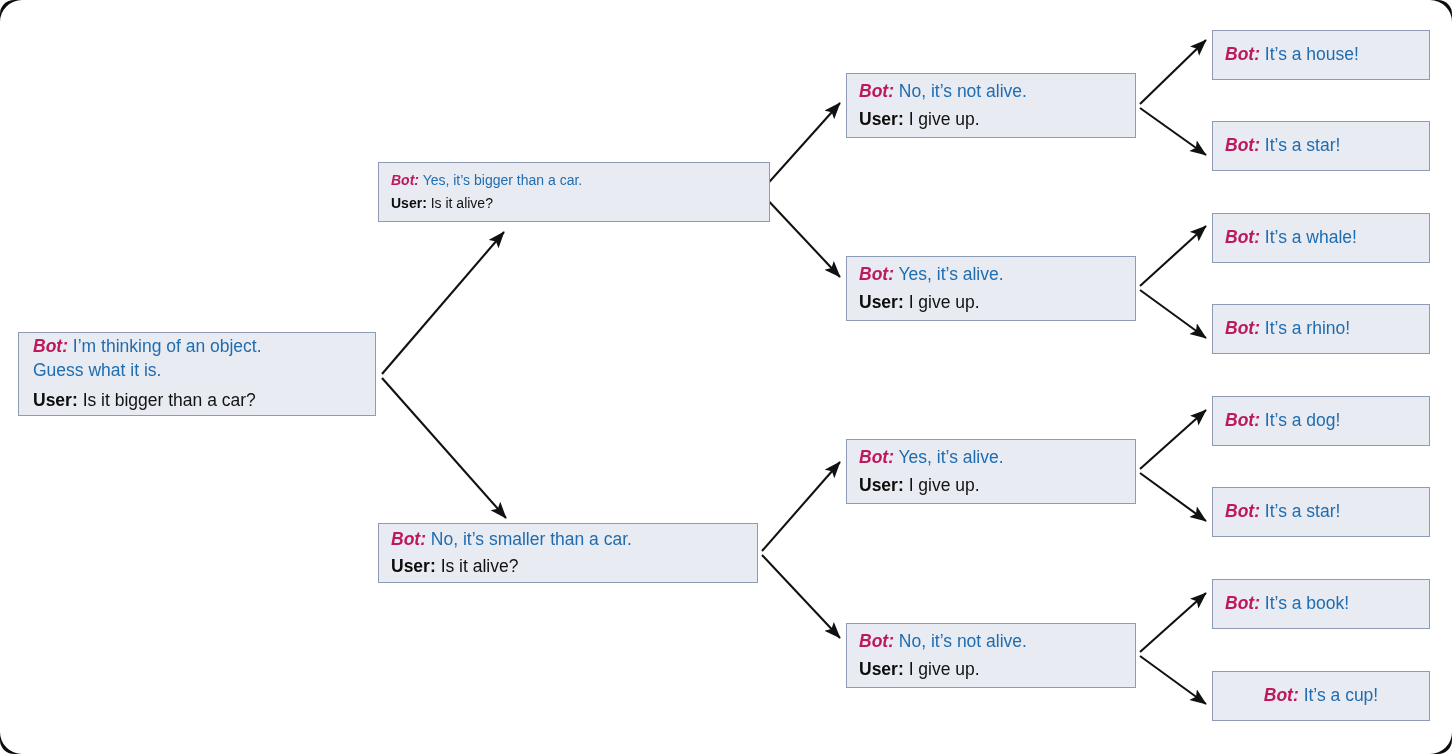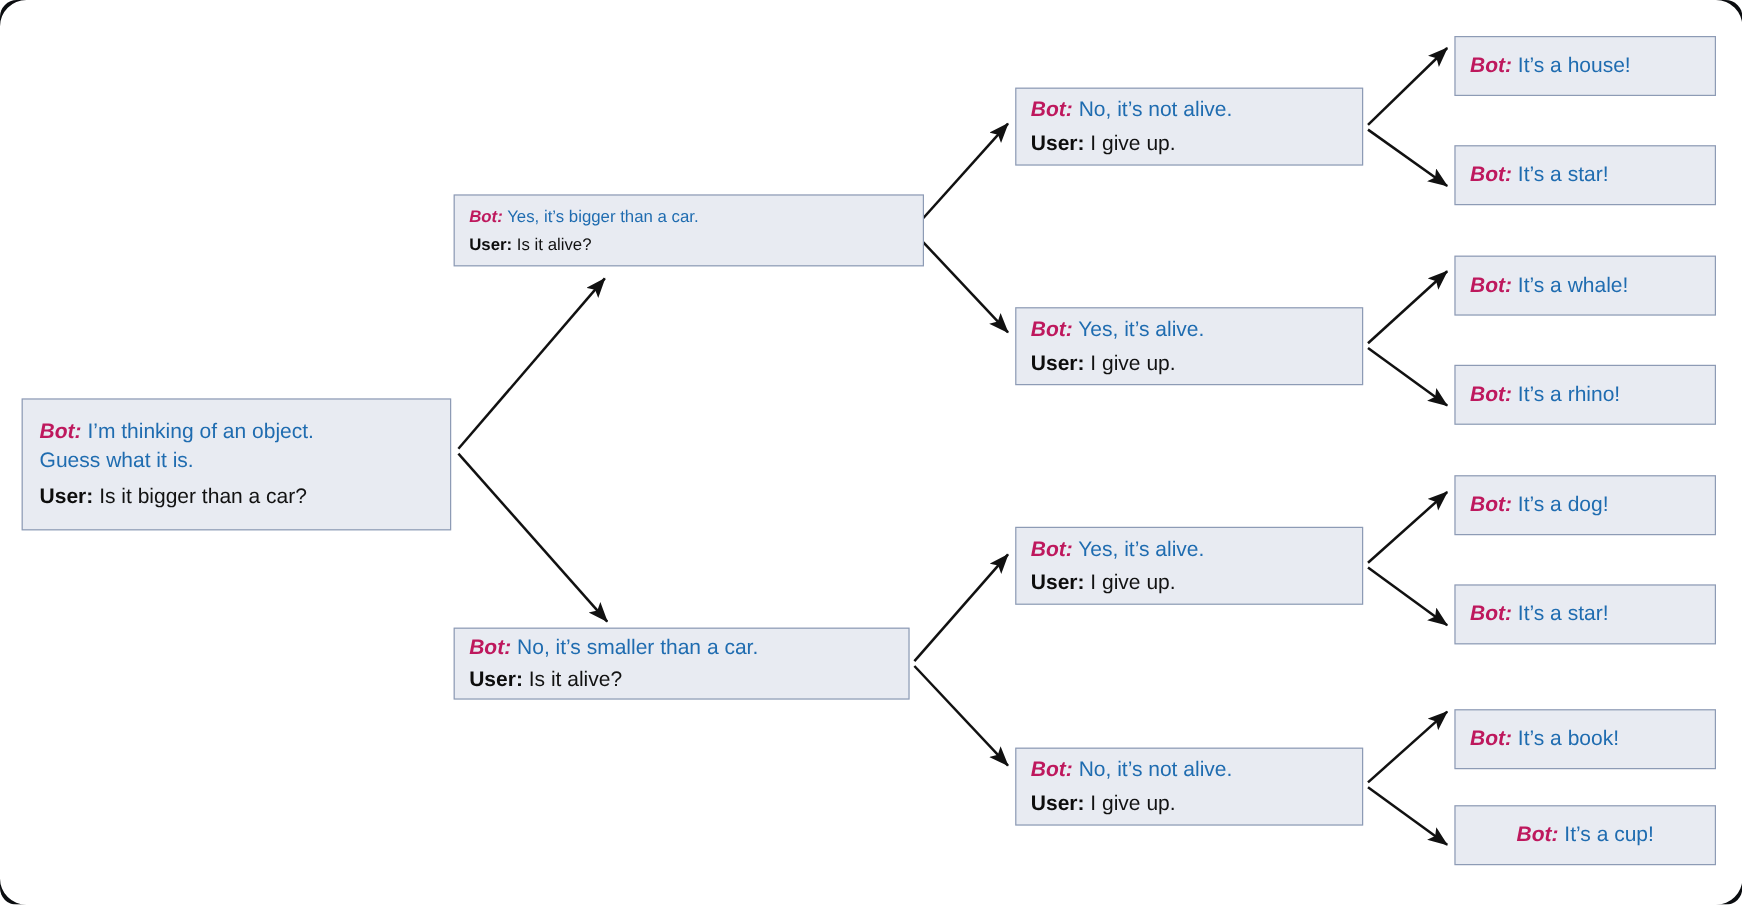--- a/index.html
+++ b/index.html
@@ -57,21 +57,21 @@
     color: #1f6cb0;
   }
   .spk-user {
     font-weight: bold;
     color: #0d0d0d;
   }
   .txt-user {
     color: #121212;
   }
   
-  .root    { left: 18px;   top: 332px; width: 358px; height: 110px;  padding: 0 14px; font-size: 17.5px; }
+  .root    { left: 18px;   top: 332px; width: 358px; height: 84px;  padding: 0 14px; font-size: 17.5px; }
   .lvl2    { left: 378px;  top: 162px; width: 392px; height: 60px;  padding: 0 12px; font-size: 14px; }
   .lvl2b   { left: 378px;  top: 523px; width: 380px; height: 60px;  padding: 0 12px; font-size: 17.5px; }
   .lvl3    { left: 846px;  top: 73px;  width: 290px; height: 65px;  padding: 16px 12px; font-size: 17.5px; }
   .leaf    { left: 1212px; top: 30px;  width: 218px; height: 50px;  padding: 0 12px; font-size: 17.5px; }
   .tight .line { line-height: 1.35; }
 </style>
 </head>
 <body>
 
 <div id="canvas">
@@ -154,21 +154,21 @@
   </div>
   <div class="node leaf" style="top:304px;">
     <span class="line"><span class="spk-bot">Bot:</span> <span class="txt-bot">It’s a rhino!</span></span>
   </div>
   <div class="node leaf" style="top:396px;">
     <span class="line"><span class="spk-bot">Bot:</span> <span class="txt-bot">It’s a dog!</span></span>
   </div>
   <div class="node leaf" style="top:487px;">
     <span class="line"><span class="spk-bot">Bot:</span> <span class="txt-bot">It’s a star!</span></span>
   </div>
-  <div class="node leaf" style="top:591px;">
+  <div class="node leaf" style="top:579px;">
     <span class="line"><span class="spk-bot">Bot:</span> <span class="txt-bot">It’s a book!</span></span>
   </div>
   <div class="node leaf" style="top:671px;text-align:center;">
     <span class="line"><span class="spk-bot">Bot:</span> <span class="txt-bot">It’s a cup!</span></span>
   </div>
 
   <svg id="corner-mask" viewBox="0 0 1452 754" width="1452" height="754">
     <path d="M0,0 L22,0 A22,22 0 0,0 0,22 Z" fill="#0b0d10"></path>
     <path d="M1452,0 L1430,0 A22,22 0 0,1 1452,22 Z" fill="#0b0d10"></path>
     <path d="M0,754 L0,732 A22,22 0 0,0 22,754 Z" fill="#0b0d10"></path>

